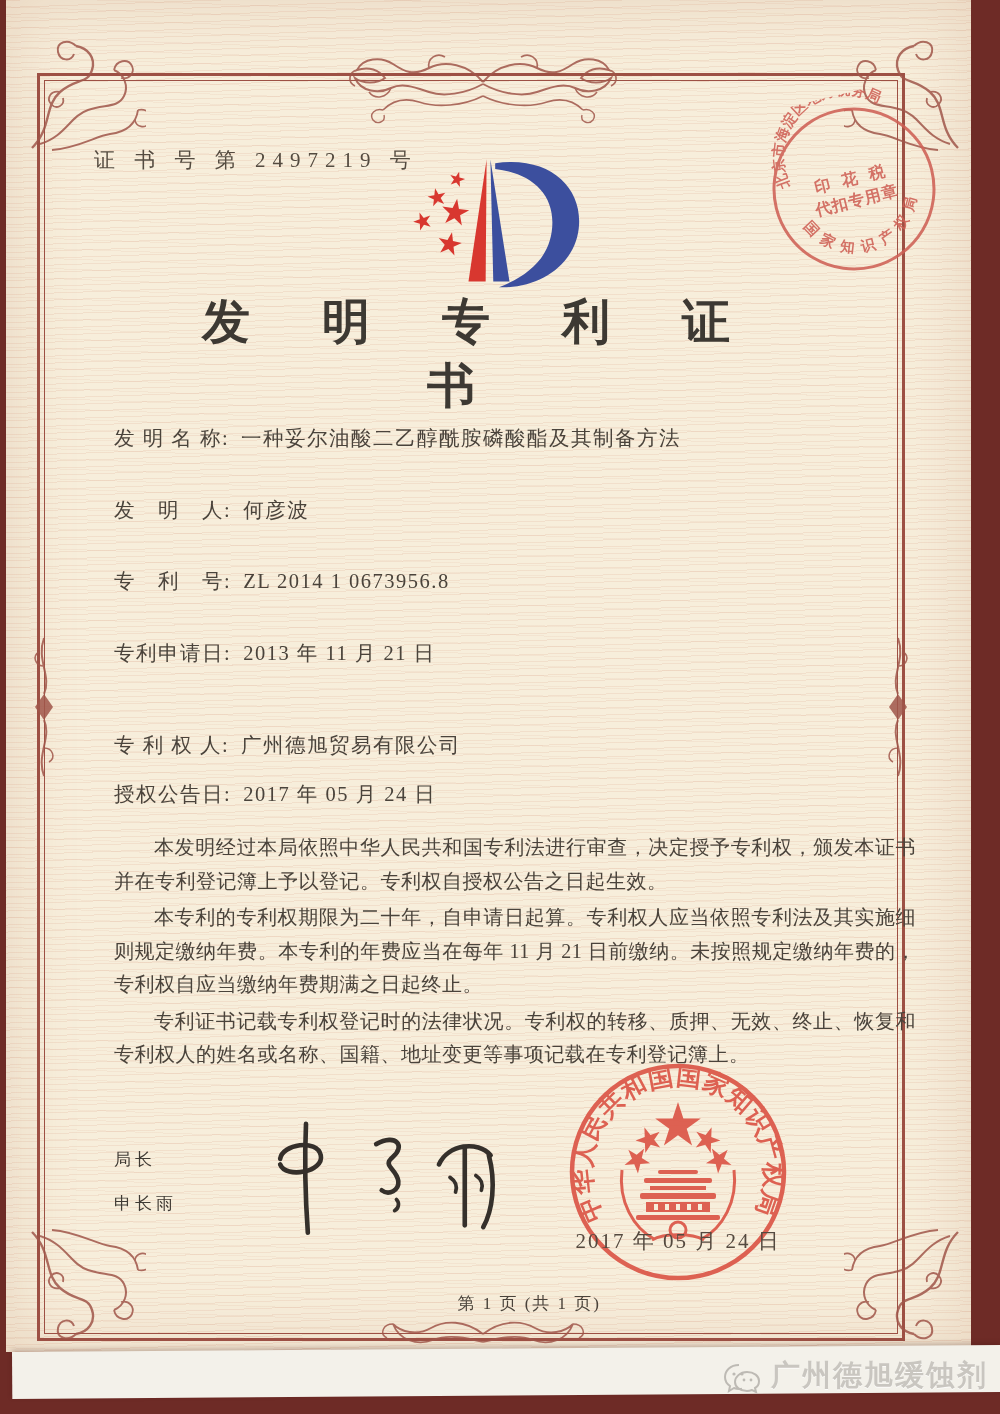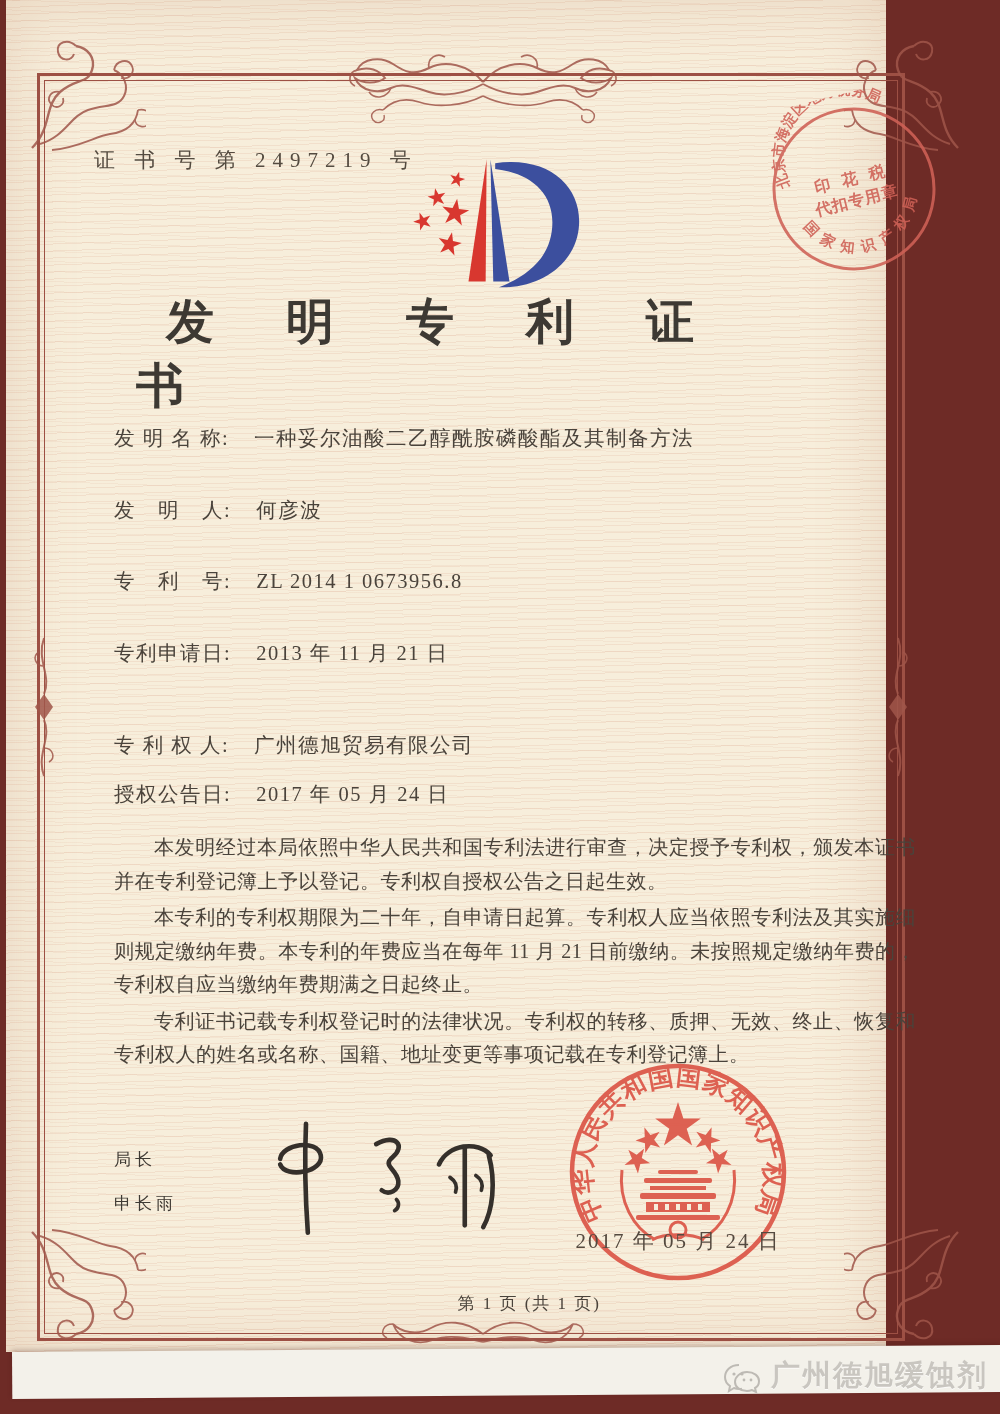--- a/index.html
+++ b/index.html
@@ -1,31 +1,31 @@
 <!DOCTYPE html>
 <html><head>
 <meta charset="utf-8">
 <style>
   html,body{margin:0;padding:0;background:#4a4a4a;}
   .canvas{position:relative;width:1000px;height:1414px;background:#6e2b26;overflow:hidden;
           font-family:"Liberation Serif",serif;}
-  .page{position:absolute;left:6px;top:0;width:880px;height:1352px;background-color:#f7eedb;
+  .page{position:absolute;left:6px;top:0;width:965px;height:1352px;background-color:#f7eedb;
         background-image:
           repeating-linear-gradient(178deg, rgba(219,163,138,.20) 0 1px, transparent 1px 7px),
           repeating-linear-gradient(182deg, rgba(219,163,138,.13) 0 1px, transparent 1px 10px);
         box-shadow:inset 0 0 70px rgba(178,118,88,.22);}
   .frame{position:absolute;left:38px;top:80px;width:852px;height:1252px;
          border:1px solid #9d5044;outline:3px solid #9d5044;outline-offset:4px;}
   .orn{position:absolute;opacity:.85;}
   .cert-no{position:absolute;left:88px;top:146px;font-size:21px;letter-spacing:7px;color:#544b40;}
   .logo{position:absolute;left:388px;top:148px;}
-  .title{position:absolute;left:130px;top:290px;width:660px;
+  .title{position:absolute;left:130px;top:290px;width:660px;text-align:center;
          font-size:48px;font-weight:600;letter-spacing:30px;text-indent:30px;color:#3d3933;}
   .field{position:absolute;left:108px;font-size:20.5px;color:#4a433b;letter-spacing:1.5px;white-space:nowrap;}
-  .field .lab{margin-right:25px;}
+  .field .lab{margin-right:12px;}
   .f0{top:424px}.f1{top:496px}.f2{top:567px}.f3{top:639px}.f4{top:731px}.f5{top:780px}
   .body-text{position:absolute;left:92px;top:831px;width:818px;font-size:20px;line-height:33.5px;
              color:#4a433b;text-align:justify;}
   .body-text p{margin:0 0 3px 16px;text-indent:2em;letter-spacing:.5px;}
   .sig-role,.sig-name{position:absolute;left:108px;font-size:17px;color:#3f3a34;letter-spacing:4px;
              font-family:"Liberation Sans",sans-serif;}
   .sig-role{top:1148px}.sig-name{top:1192px}
   .sig-script{position:absolute;left:252px;top:1108px;}
   .office-seal{position:absolute;left:552px;top:1052px;opacity:.93;}
   .seal-date{position:absolute;left:552px;top:1227px;width:240px;text-align:center;

